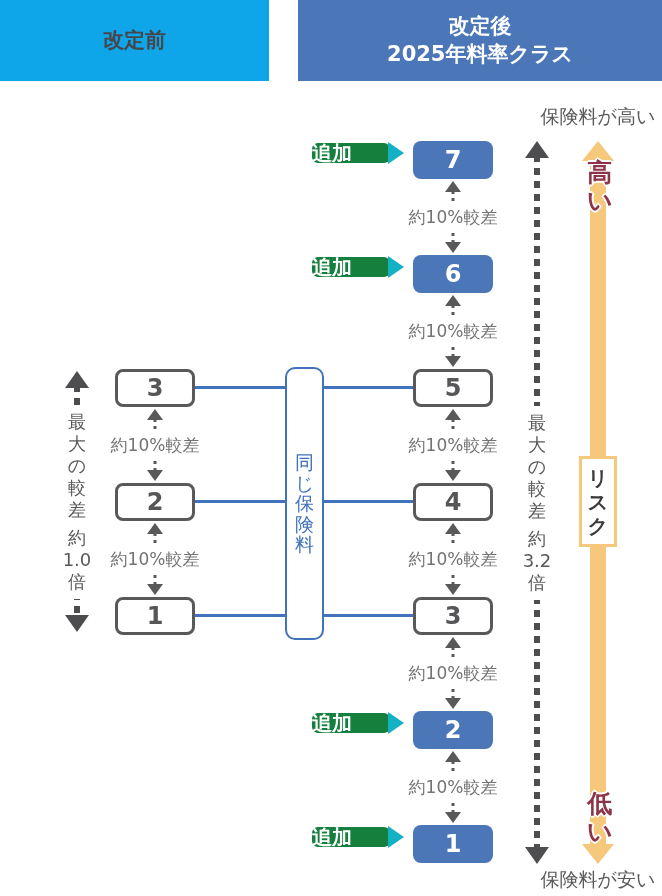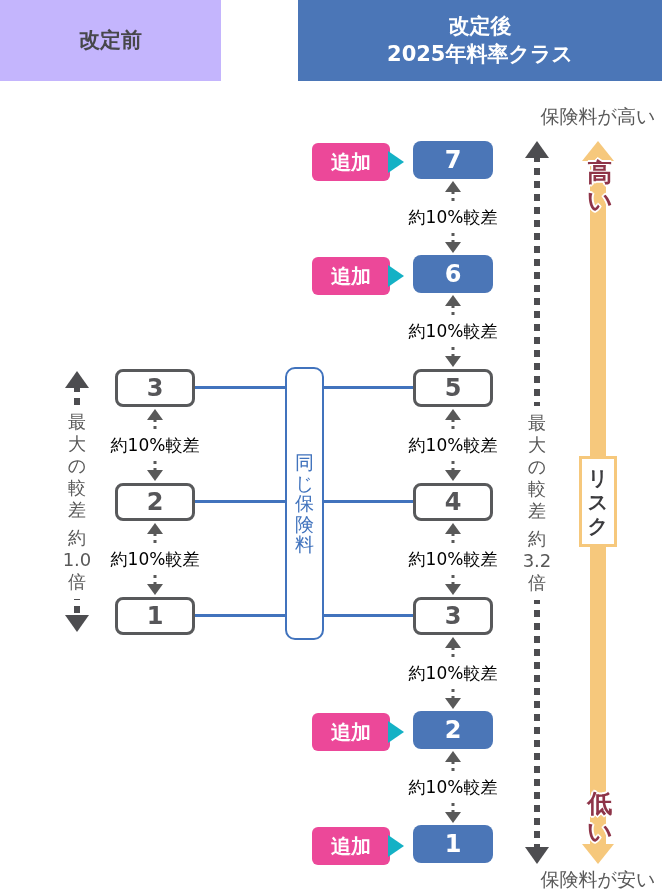--- a/index.html
+++ b/index.html
@@ -3,45 +3,45 @@
 <meta charset="utf-8">
 <style>
   html,body { margin:0; padding:0; background:#fff; }
   .canvas {
     position:relative; width:662px; height:896px; background:#ffffff;
     font-family:"DejaVu Sans","Liberation Sans",sans-serif; overflow:hidden;
   }
   
   .hdr { position:absolute; display:flex; flex-direction:column; align-items:center;
          justify-content:center; font-weight:bold; font-size:21px; line-height:1.32; text-align:center; }
-  .hdr-before { left:0; top:0; width:221px; height:81px; background:#c4b5fd; color:#47474b; }
+  .hdr-before { left:0; top:0; width:269px; height:81px; background:#0ea5e9; color:#47474b; }
   .hdr-after  { left:298px; top:0; width:364px; height:81px; background:#4b76b7; color:#ffffff; }
 
   
   .cbox { position:absolute; width:80px; height:38px; border-radius:8px; box-sizing:border-box;
           display:flex; align-items:center; justify-content:center; font-weight:bold; font-size:24px; z-index:2; }
   .cbox.plain { background:#fff; border:3px solid #58595b; color:#565659; }
   .cbox.blue  { background:#4b76b7; color:#fff; }
 
   
-  .added { position:absolute; width:78px; height:38px; background:#ec4899; border-radius:6px;
+  .added { position:absolute; width:78px; height:20px; background:#15803d; border-radius:6px;
            color:#fff; font-weight:bold; font-size:20px; display:flex; align-items:center;
-           justify-content:center; z-index:2; }
+           justify-content:flex-start; z-index:2; }
   .added .tail { position:absolute; left:76px; top:50%; transform:translateY(-50%);
                  width:0; height:0; border:11px solid transparent; border-left:16px solid #14b1c5; border-right:0; }
 
   
   .gapconn { position:absolute; width:110px; }
   .gapconn .dots { position:absolute; left:50%; transform:translateX(-50%); top:10px; bottom:10px; width:3px;
                    background:repeating-linear-gradient(180deg,#595959 0 3px,transparent 3px 7px); }
   .tri { position:absolute; left:50%; transform:translateX(-50%); width:0; height:0; }
   .gapconn .tri-up   { top:0;    border-left:8px solid transparent; border-right:8px solid transparent; border-bottom:11px solid #595959; }
   .gapconn .tri-down { bottom:0; border-left:8px solid transparent; border-right:8px solid transparent; border-top:11px solid #595959; }
   .gapconn .gap-label { position:absolute; top:50%; left:50%; transform:translate(-50%,-50%);
-                        background:#fff; padding:1px 2px; font-size:17px; color:#000000; white-space:nowrap; z-index:1; }
+                        background:#fff; padding:1px 2px; font-size:17px; color:#737373; white-space:nowrap; z-index:1; }
 
   
   .same-premium { position:absolute; left:285px; top:367px; width:39px; height:273px; box-sizing:border-box;
                   border:2.5px solid #4173bd; border-radius:10px; background:#fff; display:flex;
                   align-items:center; justify-content:center; z-index:3; }
   .vstack { display:flex; flex-direction:column; align-items:center; }
   .same-premium .vstack { color:#4173bd; font-size:19px; line-height:20.5px; }
   .blue-line { position:absolute; height:3px; background:#4173bd; z-index:1; }
 
   

